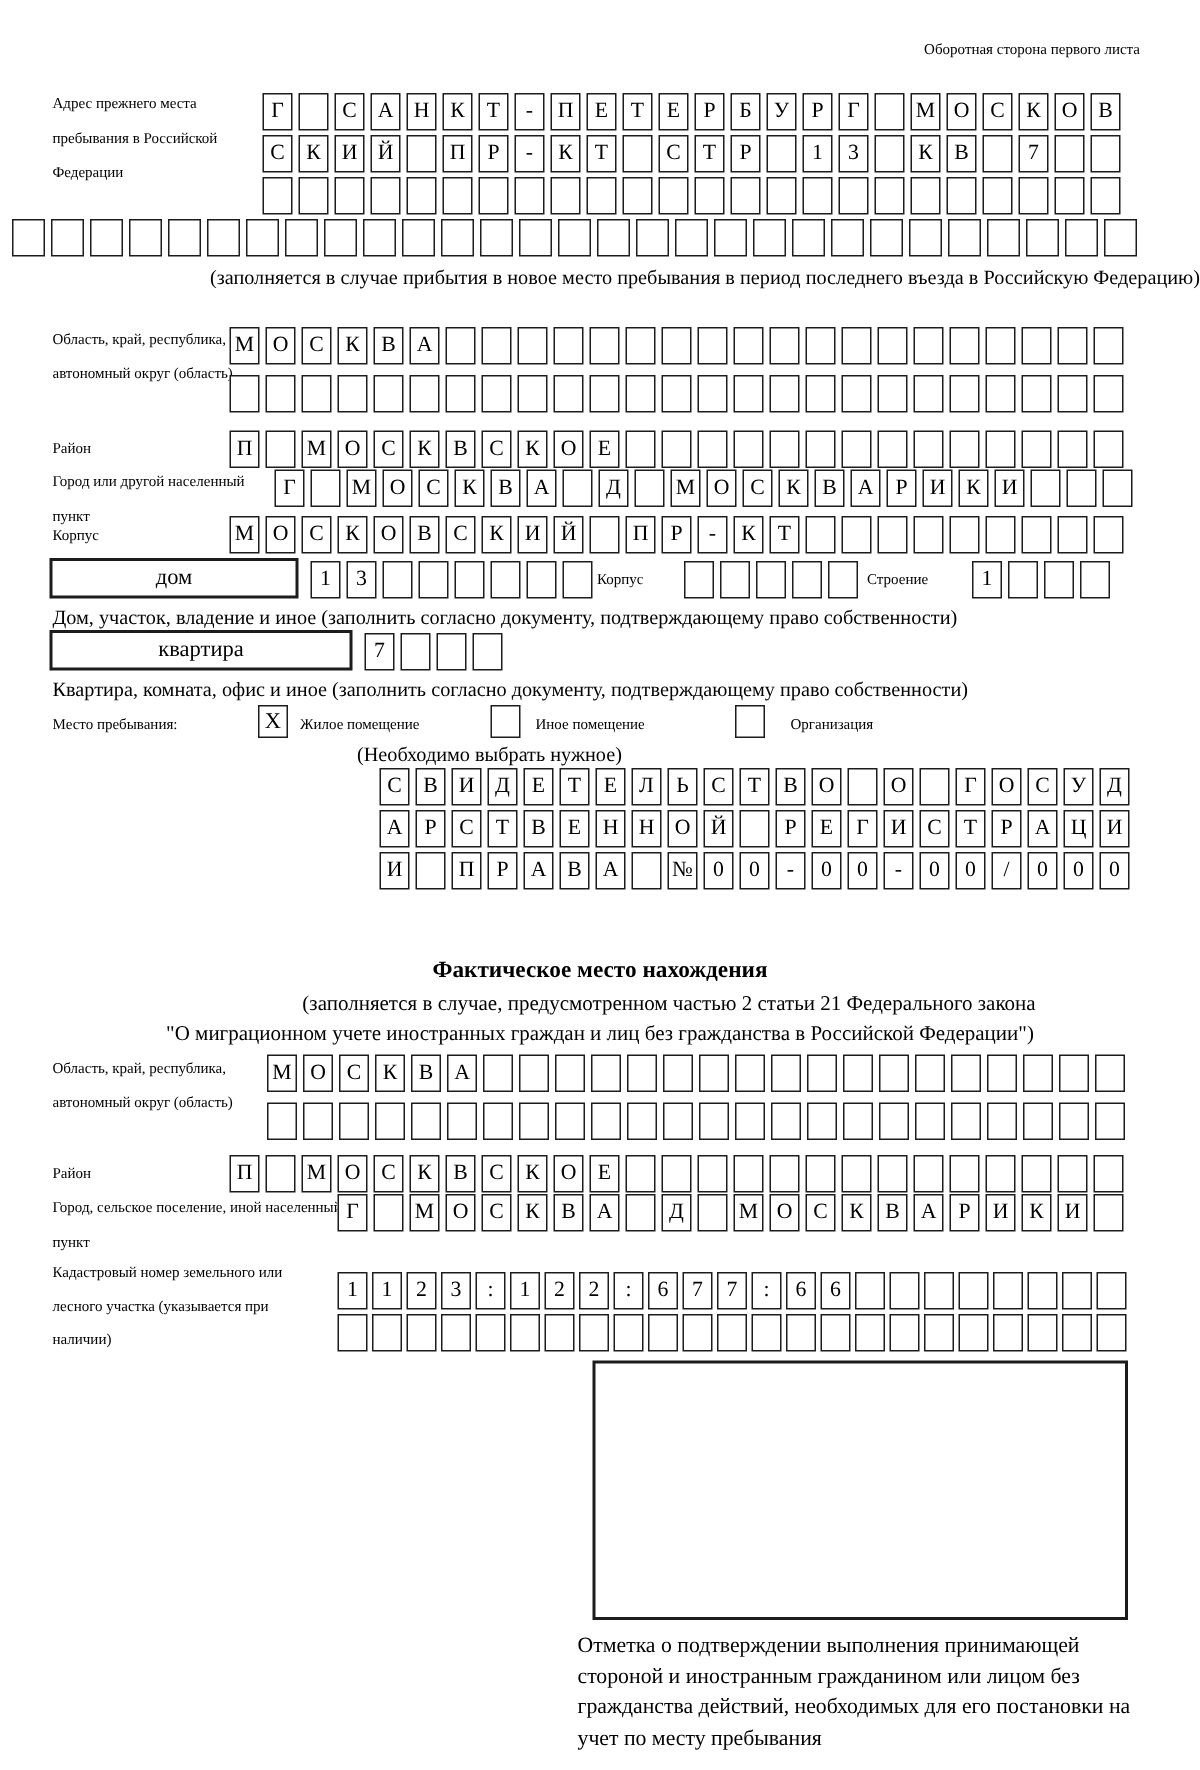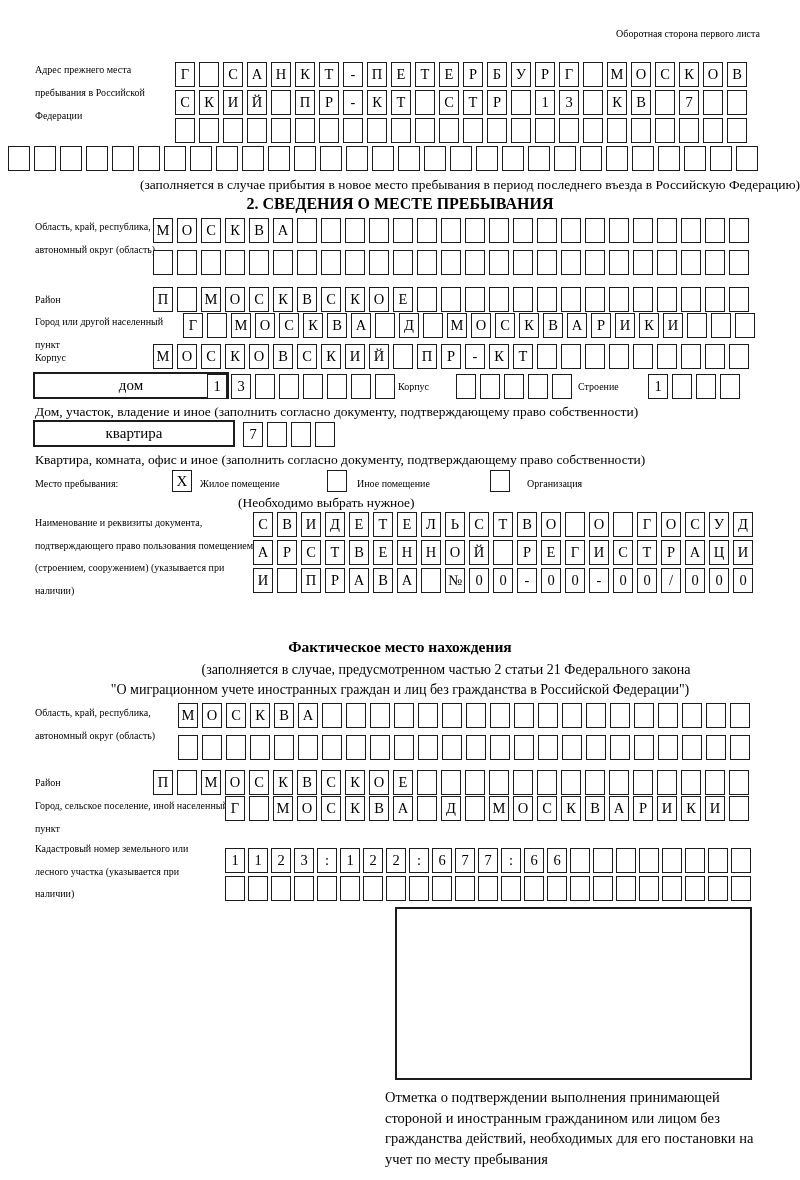--- a/index.html
+++ b/index.html
@@ -145,21 +145,20 @@
       <span class="cell"></span>
       <span class="cell"></span>
       <span class="cell"></span>
       <span class="cell"></span>
       <span class="cell"></span>
       <span class="cell"></span>
       <span class="cell"></span>
     </div>
   <div class="abs note center" style="top:177px;text-align:right;">(заполняется в случае прибытия в новое место пребывания в период последнего въезда в Российскую Федерацию)</div>
 
-  <div class="abs ttl center" style="top:195px;">2. СВЕДЕНИЯ О МЕСТЕ ПРЕБЫВАНИЯ</div>
 
   <div class="abs lbl" style="top:215px; left:35px; width:125px;">Область, край, республика, автономный округ (область)</div>
   <div class="abs cellrow" style="top:218px; left:153px;">
       <span class="cell">М</span>
       <span class="cell">О</span>
       <span class="cell">С</span>
       <span class="cell">К</span>
       <span class="cell">В</span>
       <span class="cell">А</span>
       <span class="cell"></span>
@@ -289,21 +288,21 @@
       <span class="cell"></span>
       <span class="cell"></span>
       <span class="cell"></span>
       <span class="cell"></span>
       <span class="cell"></span>
       <span class="cell"></span>
       <span class="cell"></span>
       <span class="cell"></span>
     </div>
 
-  <div class="abs widebox" style="top:372px; left:33px; width:196px;">
+  <div class="abs widebox" style="top:372px; left:33px; width:166px;">
       <span>дом</span>
     </div>
   <div class="abs cellrow" style="top:374px; left:207px;">
       <span class="cell">1</span>
       <span class="cell">3</span>
       <span class="cell"></span>
       <span class="cell"></span>
       <span class="cell"></span>
       <span class="cell"></span>
       <span class="cell"></span>
@@ -339,21 +338,20 @@
 
   <div class="abs lbl" style="top:472px; left:35px;">Место пребывания:</div>
   <div class="abs checkbox" style="top:470px; left:172px;">X</div>
   <div class="abs lbl" style="top:472px; left:200px;">Жилое помещение</div>
   <div class="abs checkbox" style="top:470px; left:327px;"></div>
   <div class="abs lbl" style="top:472px; left:357px;">Иное помещение</div>
   <div class="abs checkbox" style="top:470px; left:490px;"></div>
   <div class="abs lbl" style="top:472px; left:527px;">Организация</div>
   <div class="abs note" style="top:495px; left:238px;">(Необходимо выбрать нужное)</div>
 
-  <div class="abs lbl" style="top:512px; left:35px; width:220px; line-height:22.5px;">Наименование и реквизиты документа, подтверждающего право пользования помещением (строением, сооружением) (указывается при наличии)</div>
   <div class="abs cellrow" style="top:512px; left:253px;">
       <span class="cell">С</span>
       <span class="cell">В</span>
       <span class="cell">И</span>
       <span class="cell">Д</span>
       <span class="cell">Е</span>
       <span class="cell">Т</span>
       <span class="cell">Е</span>
       <span class="cell">Л</span>
       <span class="cell">Ь</span>

